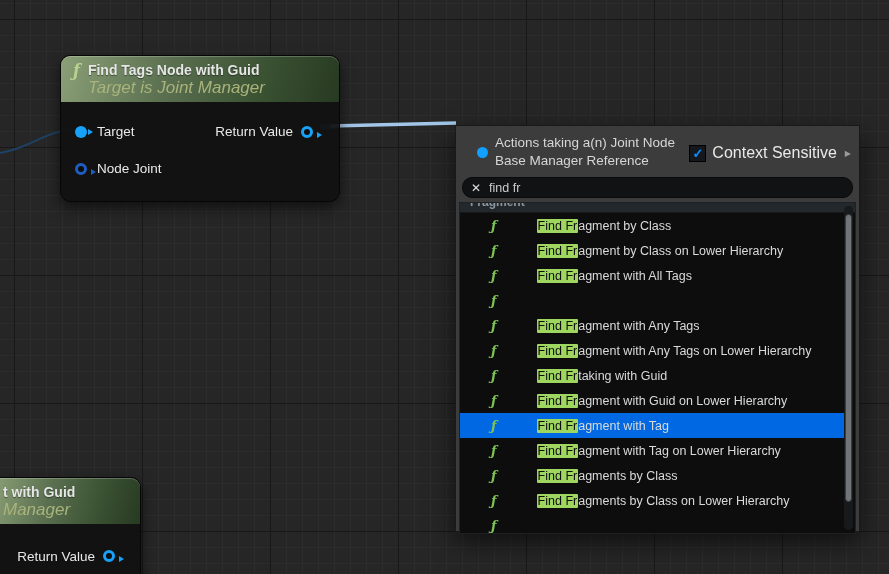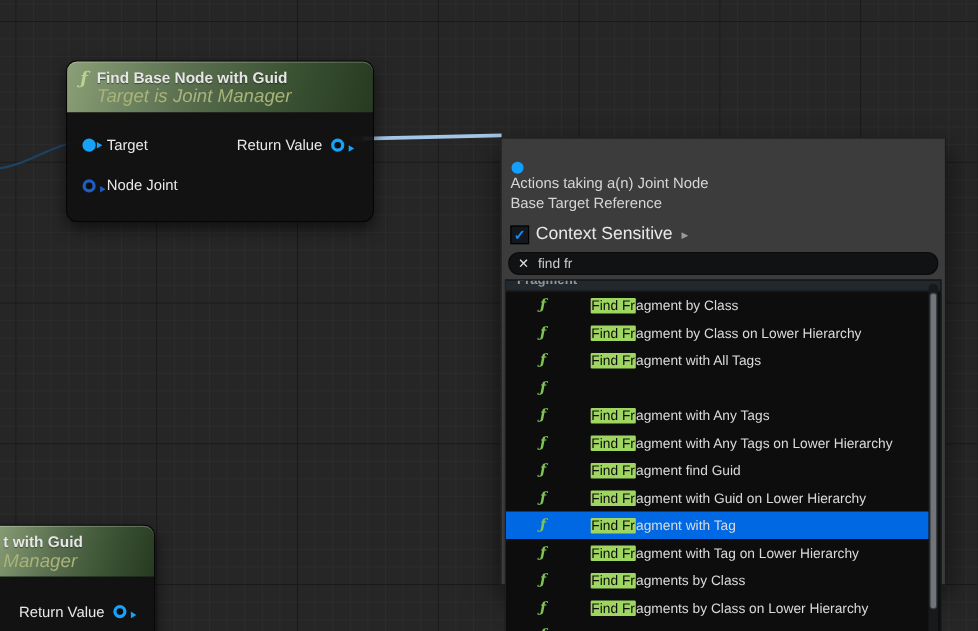--- a/index.html
+++ b/index.html
@@ -61,21 +61,21 @@
   #node2{left:-8px;top:477px;width:147px;height:110px;border-radius:0 10px 0 0;}
   #node2 .nhead{border-radius:0 9px 0 0;padding-left:10px;}
   #node2 .prow{justify-content:flex-end;padding-right:25px;gap:8px;height:42px;}
 
   
   .popup{
     position:absolute;left:455px;top:125px;width:405px;height:407px;
     background:#3c3c3c;border:1px solid #191919;box-sizing:border-box;
     box-shadow:0 10px 24px rgba(0,0,0,.6);
   }
-  .pop-head{display:flex;align-items:flex-start;padding:8px 8px 6px 8px;flex-direction:column;}
+  .pop-head{display:flex;align-items:flex-start;padding:8px 8px 6px 20px;}
   .pop-dot{width:11px;height:11px;border-radius:50%;background:#12a0ff;margin:13px 7px 0 1px;flex:0 0 auto;}
   .pop-title{color:#d6d6d6;font-size:13.5px;line-height:18px;flex:1 1 auto;}
   .ctx-grp{display:flex;align-items:center;gap:6px;margin-top:10px;flex:0 0 auto;}
   .cbox{
     width:15px;height:15px;background:#14171b;border:1px solid #000;
     display:flex;align-items:center;justify-content:center;
     color:#0d8dff;font-size:13px;font-weight:bold;line-height:15px;
   }
   .ctx-label{color:#e9e9e9;font-size:16px;}
   .chev{color:#9b9b9b;font-size:8px;margin-left:2px;}
@@ -109,21 +109,21 @@
   <svg class="wires">
     <path d="M -6 154 C 28 150 46 130 76 129" stroke="#1e4265" stroke-width="2" fill="none"></path>
     <line x1="320" y1="127" x2="336" y2="126" stroke="#44566a" stroke-width="5"></line>
     <line x1="330" y1="126" x2="456" y2="123" stroke="#a3c6e8" stroke-width="3.5"></line>
   </svg>
 
   <div class="bpnode" id="node1">
     <div class="nhead">
       <span class="fnglyph">ƒ</span>
       <div>
-        <div class="ntitle">Find Base Node with Guid</div>
+        <div class="ntitle">Find Tags Node with Guid</div>
         <div class="nsub">Target is Joint Manager</div>
       </div>
     </div>
     <div class="nbody">
       <div class="prow row1">
         <div class="prow in" style="height:auto;">
           <span class="pin filled"></span>
           <span class="plabel">Target</span>
         </div>
         <div class="outgrp">
@@ -151,21 +151,21 @@
         <span class="pin ring"></span>
       </div>
     </div>
   </div>
 
   <div class="popup">
     <div class="pop-head">
       <span class="pop-dot"></span>
       <div class="pop-title">
         <div>Actions taking a(n) Joint Node</div>
-        <div>Base Target Reference</div>
+        <div>Base Manager Reference</div>
       </div>
       <div class="ctx-grp">
         <span class="cbox">
             <span>✓</span>
           </span>
         <span class="ctx-label">Context Sensitive</span>
         <span class="chev">▶</span>
       </div>
     </div>
     <div class="searchbar">
@@ -195,21 +195,21 @@
           <div class="action-row">
             <span class="row-fn">ƒ</span>
             <span class="row-text"><mark>Find Fr</mark><span>agment with Any Tags</span></span>
           </div>
           <div class="action-row">
             <span class="row-fn">ƒ</span>
             <span class="row-text"><mark>Find Fr</mark><span>agment with Any Tags on Lower Hierarchy</span></span>
           </div>
           <div class="action-row">
             <span class="row-fn">ƒ</span>
-            <span class="row-text"><mark>Find Fr</mark><span>agment find Guid</span></span>
+            <span class="row-text"><mark>Find Fr</mark><span>taking with Guid</span></span>
           </div>
           <div class="action-row">
             <span class="row-fn">ƒ</span>
             <span class="row-text"><mark>Find Fr</mark><span>agment with Guid on Lower Hierarchy</span></span>
           </div>
           <div class="action-row selected">
             <span class="row-fn">ƒ</span>
             <span class="row-text"><mark>Find Fr</mark><span>agment with Tag</span></span>
           </div>
           <div class="action-row">

